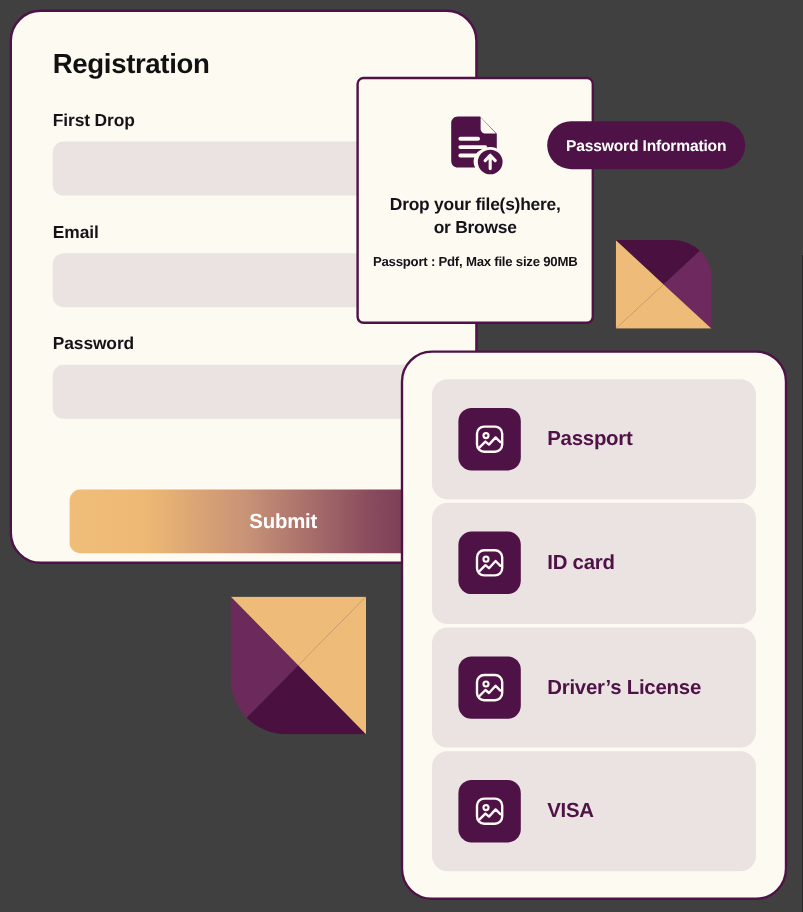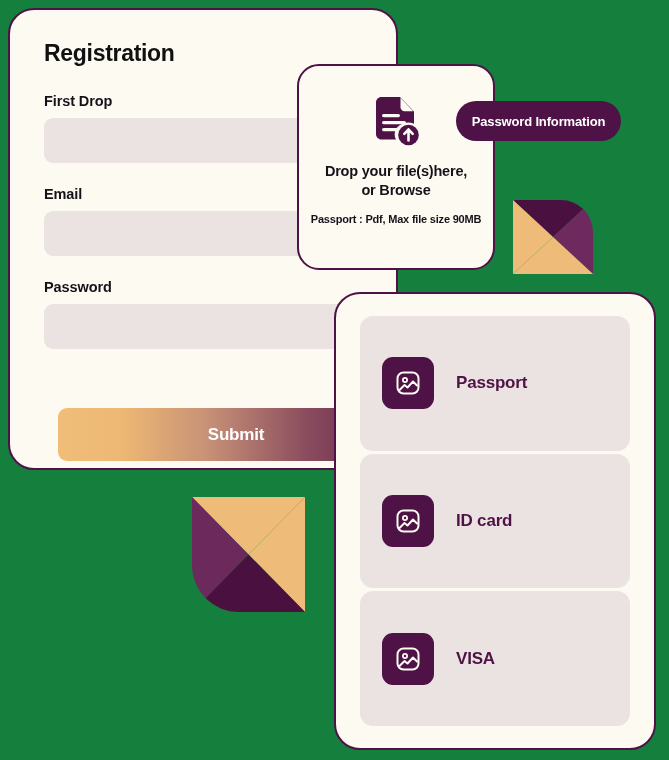--- a/index.html
+++ b/index.html
@@ -9,21 +9,21 @@
     height: 760px;
     background: #000000;
     font-family: "Liberation Sans", sans-serif;
     overflow: hidden;
   }
 
   #stage {
     position: relative;
     width: 669px;
     height: 760px;
-    background: #15803d;
+    background: #404040;
   }
 
   
   .reg-card {
     position: absolute;
     left: 8px;
     top: 8px;
     width: 390px;
     height: 462px;
     background: #FDFAF2;
@@ -113,21 +113,21 @@
 
   
   .upload-card {
     position: absolute;
     left: 297px;
     top: 64px;
     width: 198px;
     height: 206px;
     background: #FDFAF2;
     border: 2.5px solid #4E1246;
-    border-radius: 22px;
+    border-radius: 6px;
     z-index: 4;
     display: flex;
     flex-direction: column;
     align-items: center;
     padding-top: 28px;
   }
 
   .upload-icon {
     width: 56px;
     height: 56px;
@@ -312,20 +312,30 @@
       <span class="doc-icon-box">
         <svg width="30" height="30" viewBox="0 0 30 30">
           <rect x="4.5" y="4.5" width="21" height="21" rx="6" fill="none" stroke="#FDFAF2" stroke-width="2"></rect>
           <circle cx="12" cy="12" r="2.1" fill="none" stroke="#FDFAF2" stroke-width="1.8"></circle>
           <path d="M6,22.5 L11.5,17 L14.5,19.5 L20,13.5 L24,17.5" fill="none" stroke="#FDFAF2" stroke-width="2" stroke-linecap="round" stroke-linejoin="round"></path>
         </svg>
       </span>
       <span class="doc-label">ID card</span>
     </div>
 
+    <div class="doc-row">
+      <span class="doc-icon-box">
+        <svg width="30" height="30" viewBox="0 0 30 30">
+          <rect x="4.5" y="4.5" width="21" height="21" rx="6" fill="none" stroke="#FDFAF2" stroke-width="2"></rect>
+          <circle cx="12" cy="12" r="2.1" fill="none" stroke="#FDFAF2" stroke-width="1.8"></circle>
+          <path d="M6,22.5 L11.5,17 L14.5,19.5 L20,13.5 L24,17.5" fill="none" stroke="#FDFAF2" stroke-width="2" stroke-linecap="round" stroke-linejoin="round"></path>
+        </svg>
+      </span>
+      <span class="doc-label">Driver’s License</span>
+    </div>
 
     <div class="doc-row">
       <span class="doc-icon-box">
         <svg width="30" height="30" viewBox="0 0 30 30">
           <rect x="4.5" y="4.5" width="21" height="21" rx="6" fill="none" stroke="#FDFAF2" stroke-width="2"></rect>
           <circle cx="12" cy="12" r="2.1" fill="none" stroke="#FDFAF2" stroke-width="1.8"></circle>
           <path d="M6,22.5 L11.5,17 L14.5,19.5 L20,13.5 L24,17.5" fill="none" stroke="#FDFAF2" stroke-width="2" stroke-linecap="round" stroke-linejoin="round"></path>
         </svg>
       </span>
       <span class="doc-label">VISA</span>

